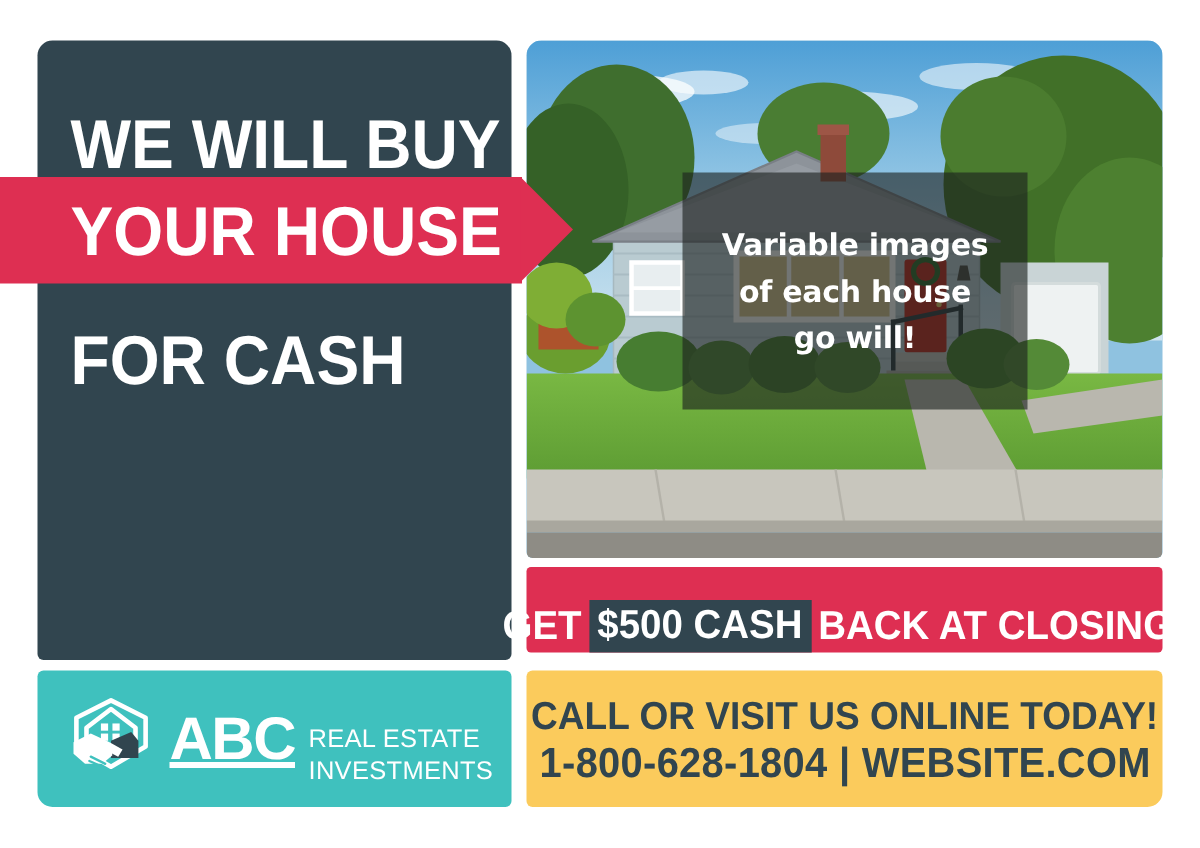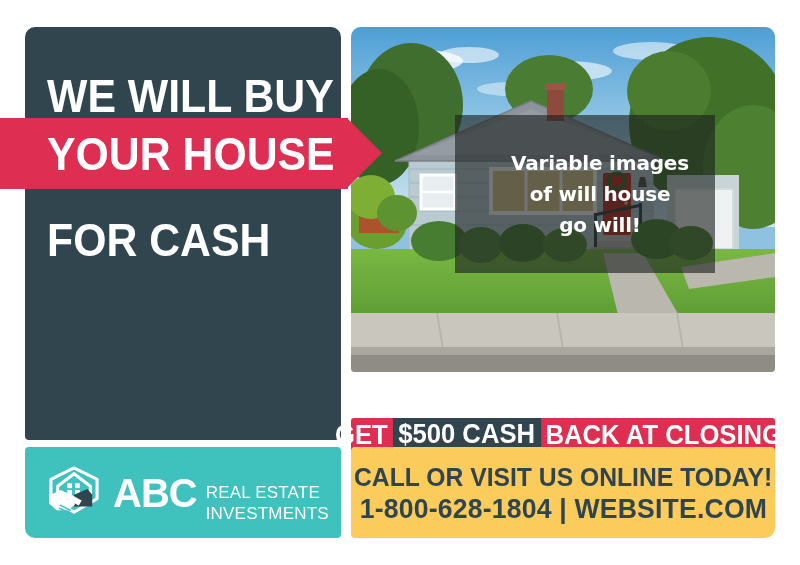--- a/index.html
+++ b/index.html
@@ -120,20 +120,21 @@
   }
   .logo-mark{flex:0 0 auto;margin-right:12px;}
   .logo-abc{
     color:#ffffff;
     font-family:"Liberation Sans",sans-serif;
     font-weight:bold;
     font-size:40px;
     line-height:40px;
     letter-spacing:-1px;
     margin-right:9px;
+    text-decoration:underline;
   }
   .logo-sub{
     color:#ffffff;
     font-family:"Liberation Sans",sans-serif;
     font-size:17px;
     line-height:21px;
     letter-spacing:0.2px;
     margin-top:20px;
   }
 
@@ -148,41 +149,40 @@
   }
   .photo svg{display:block;width:100%;height:100%;}
   .photo-overlay{
     position:absolute;
     left:104px;top:88px;
     width:230px;height:158px;
     background:rgba(28,32,30,0.62);
     display:flex;flex-direction:column;
     align-items:center;justify-content:center;
     z-index:4;
-    padding-left:30px;
   }
   .overlay-line{
     color:#ffffff;
     font-family:"DejaVu Sans",sans-serif;
     font-weight:bold;
     font-size:20px;
     line-height:31px;
     letter-spacing:-0.2px;
     white-space:nowrap;
     text-align:center;
   }
 
   
   .cta-red{
     position:absolute;
     left:351px;top:378px;
-    width:424px;height:48px;
+    width:424px;height:57px;
     background:#de2f52;
     border-radius:3px;
-    display:flex;align-items:flex-start;justify-content:center;margin-top:40px;
+    display:flex;align-items:flex-end;justify-content:center;
   }
   .cta-red-inner{
     display:flex;align-items:center;
     font-family:"Liberation Sans Narrow","Liberation Sans",sans-serif;
     font-weight:bold;
     font-size:27px;
     line-height:27px;
     color:#ffffff;
     white-space:nowrap;
     transform:scaleX(0.95);
@@ -351,21 +351,21 @@
         <line x1="206" y1="286" x2="212" y2="322"></line>
         <line x1="326" y1="286" x2="332" y2="322"></line>
       </g>
 
       <rect x="0" y="320" width="424" height="8" fill="#a9a79e"></rect>
       <rect x="0" y="328" width="424" height="17" fill="#8e8c85"></rect>
     </svg>
 
     <div class="photo-overlay">
       <div class="overlay-line">Variable images</div>
-      <div class="overlay-line">of will house</div>
+      <div class="overlay-line">of each house</div>
       <div class="overlay-line">go will!</div>
     </div>
   </div>
 
   <div class="cta-red">
     <div class="cta-red-inner">
       <span>GET</span>
       <span class="cta-highlight">$500 CASH</span>
       <span>BACK AT CLOSING!</span>
     </div>

